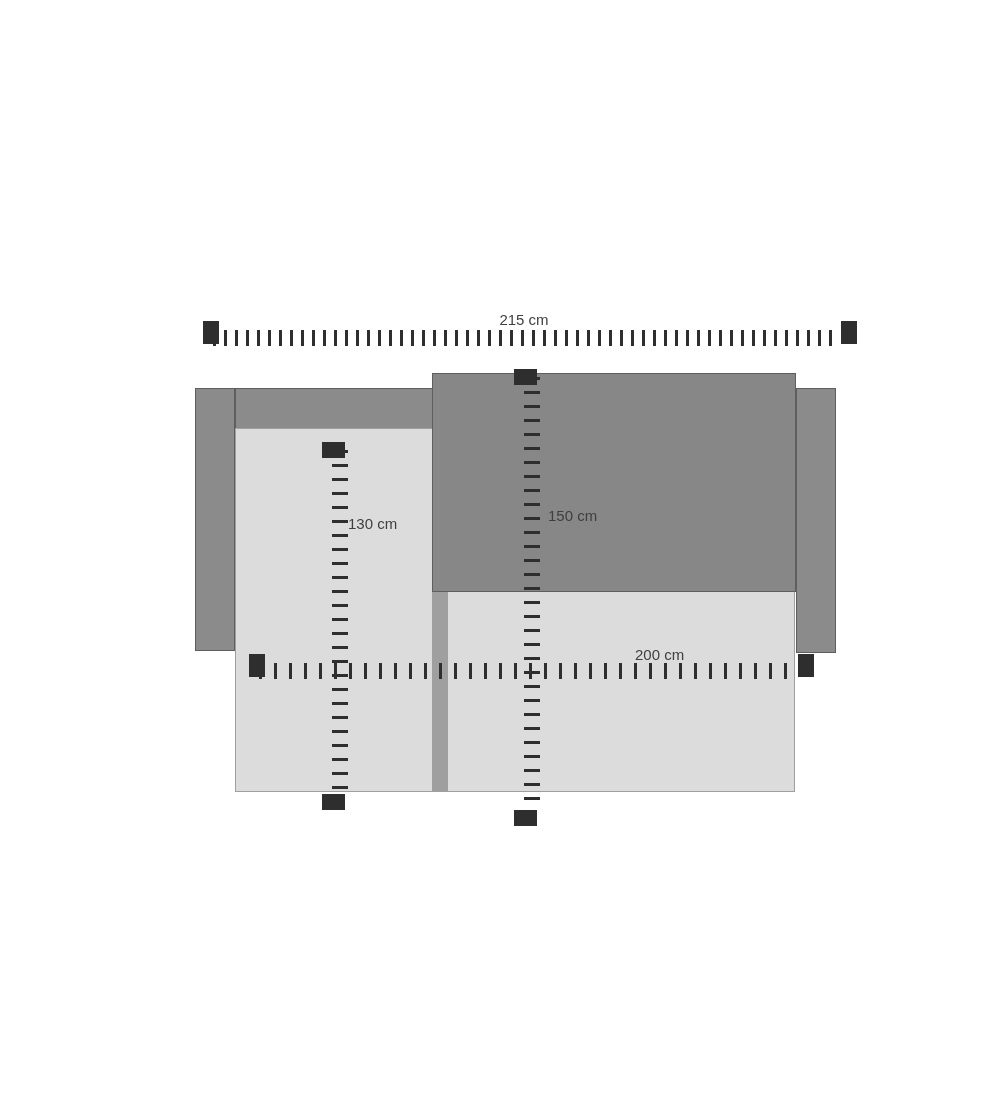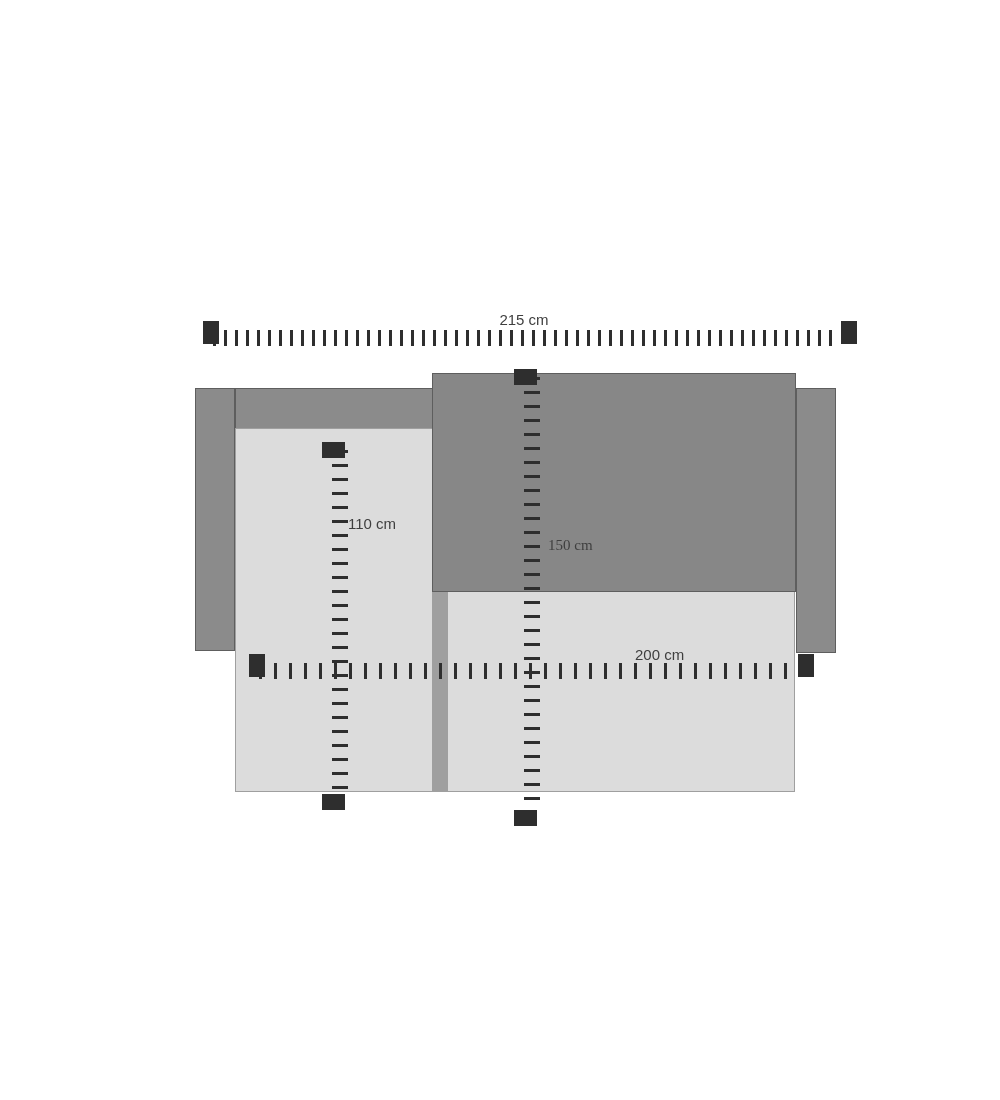--- a/index.html
+++ b/index.html
@@ -107,28 +107,28 @@
   <div class="shape armrest" style="left:780px; top:372px; width:40px; height:265px;"></div>
   <div class="shape backrest" style="left:219px; top:372px; width:198px; height:41px;"></div>
   <div class="shape seat" style="left:219px; top:412px; width:560px; height:364px;"></div>
   <div class="shape mattress" style="left:416px; top:357px; width:364px; height:219px;"></div>
   <div class="shape divider" style="left:416px; top:576px; width:1px; height:200px;"></div>
 
   <div class="abs">
     <div class="tick-h" style="left:298px; top:418px;"></div>
     <div class="dots-v" style="left:308px; top:426px; height:340px;"></div>
     <div class="tick-h" style="left:298px; top:770px;"></div>
-    <div class="dim-label" style="left:316px; top:483px;">110 cm</div>
+    <div class="dim-label" style="left:316px; top:483px;">130 cm</div>
   </div>
 
   <div class="abs">
     <div class="tick-h" style="left:490px; top:345px;"></div>
     <div class="dots-v" style="left:500px; top:353px; height:428px;"></div>
     <div class="tick-h" style="left:490px; top:786px;"></div>
-    <div class="dim-label" style="left:516px; top:504px;font-family:Liberation Serif, serif;">150 cm</div>
+    <div class="dim-label" style="left:516px; top:475px;">150 cm</div>
   </div>
 
   <div class="abs">
     <div class="tick-v" style="left:225px; top:630px;"></div>
     <div class="dots-h wide" style="left:235px; top:639px; width:536px;"></div>
     <div class="tick-v" style="left:774px; top:630px;"></div>
     <div class="dim-label" style="left:603px; top:614px;">200 cm</div>
   </div>
 
 </div>

